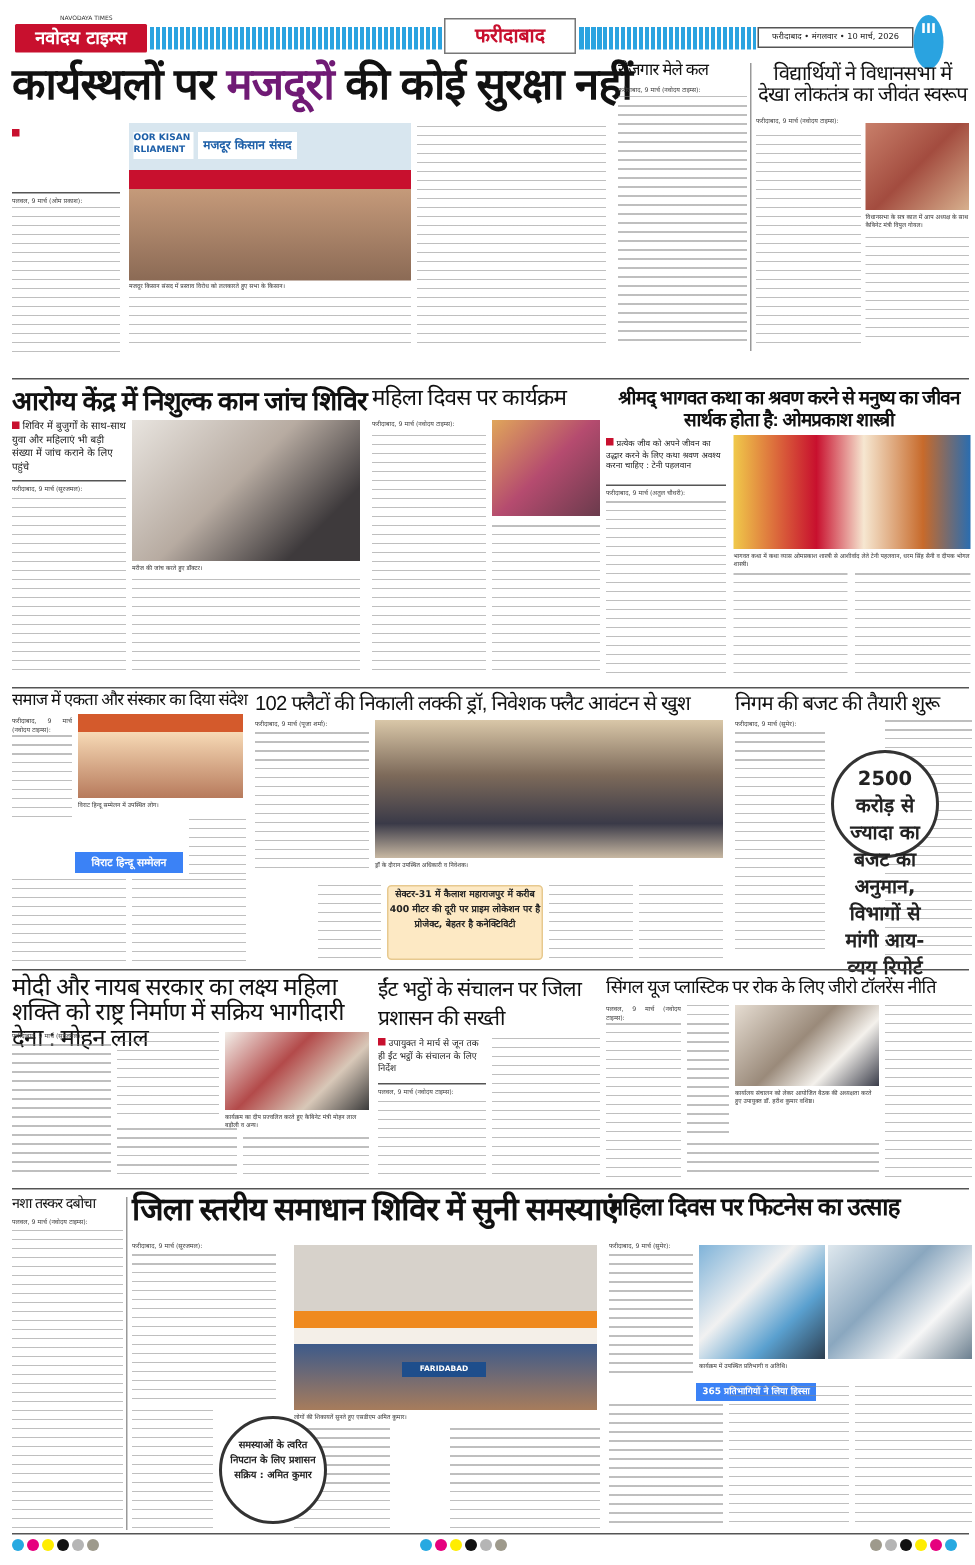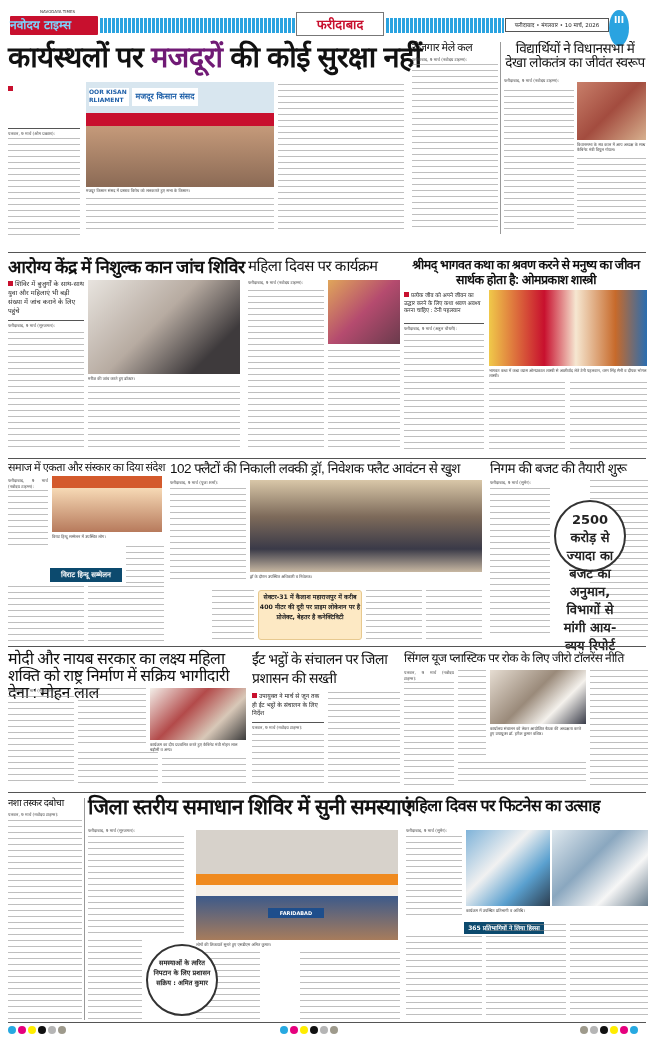--- a/index.html
+++ b/index.html
@@ -1,34 +1,34 @@
 <!DOCTYPE html>
 <html><head>
 <meta charset="utf-8">
 <style>
 *{box-sizing:border-box;margin:0;padding:0}
 body{width:650px;height:1043px;background:#fff;font-family:"DejaVu Sans",sans-serif;color:#222;position:relative;overflow:hidden}
 .abs{position:absolute}
 .masthead{left:0;top:0;width:650px;height:38px}
-.logo{left:10px;top:16px;width:88px;height:19px;background:#c8102e;color:#7dd3fc;font-weight:bold;font-size:12px;text-align:left;line-height:19px;border-radius:1px}
+.logo{left:10px;top:16px;width:88px;height:19px;background:#c8102e;color:#ffffff;font-weight:bold;font-size:12px;text-align:center;line-height:19px;border-radius:1px}
 .logo-small{left:40px;top:9px;font-size:4px;color:#333}
 .stripe{top:18px;height:15px;background:repeating-linear-gradient(90deg,#2aa3e0 0 3px,#fff 3px 4px)}
 .city-tag{left:296px;top:12px;width:88px;height:24px;border:1px solid #777;background:#fff;color:#c8102e;font-weight:bold;font-size:13px;text-align:center;line-height:23px}
 .date-box{left:505px;top:18px;width:104px;height:14px;border:1px solid #555;background:#fff;font-size:5.5px;line-height:12px;text-align:center}
 .page-no{left:609px;top:10px;width:20px;height:36px;border-radius:50%;background:#2aa3e0;color:#fff;font-size:9px;font-weight:bold;text-align:center;line-height:20px}
 .hl{font-family:"Liberation Sans",sans-serif;font-weight:bold;color:#111;line-height:1.05;letter-spacing:-0.5px}
 .body-text{font-size:4.2px;line-height:6px;color:#444;text-align:justify}
 .lines{background:repeating-linear-gradient(180deg,#8a8a8a 0 1px,transparent 1px 6px);opacity:.55}
 .photo{background:linear-gradient(135deg,#b98f6e,#7a8fa8 40%,#d4b39a 70%,#9a6b4f)}
 .caption{font-size:4px;line-height:5px;color:#333}
 .bullet{font-size:6.6px;line-height:9px;color:#222}
 .bullet .sq{display:inline-block;width:5px;height:5px;background:#c8102e;margin-right:2px}
 .rule{height:1px;background:#555}
 .vrule{width:1px;background:#999}
-.redbox{background:#0c4a6e;color:#fff;font-weight:bold;text-align:center}
+.redbox{background:#3b82f6;color:#fff;font-weight:bold;text-align:center}
 .circle{border-radius:50%;border:2px solid #333;background:#fff;text-align:center;font-weight:bold;color:#222}
 .regmarks{display:flex;gap:2px}
 .regmarks span{display:inline-block;width:8px;height:8px;border-radius:50%}
 </style>
 </head>
 <body>
 
 <div class="abs masthead">
   <div class="abs logo-small">NAVODAYA TIMES</div>
   <div class="abs logo">नवोदय टाइम्स</div>

